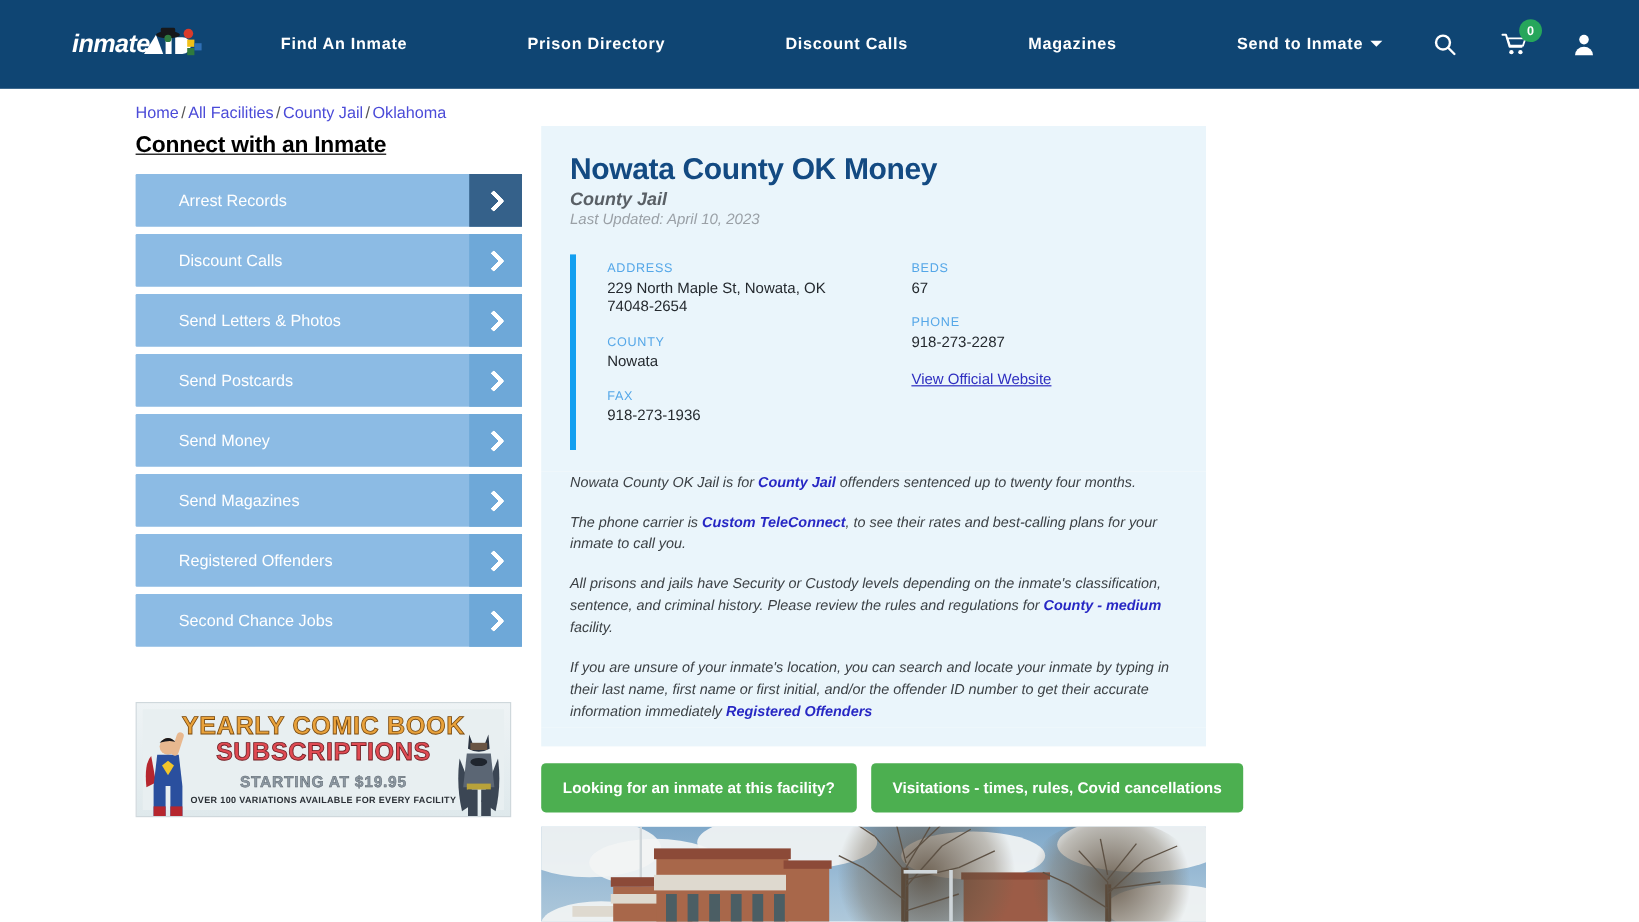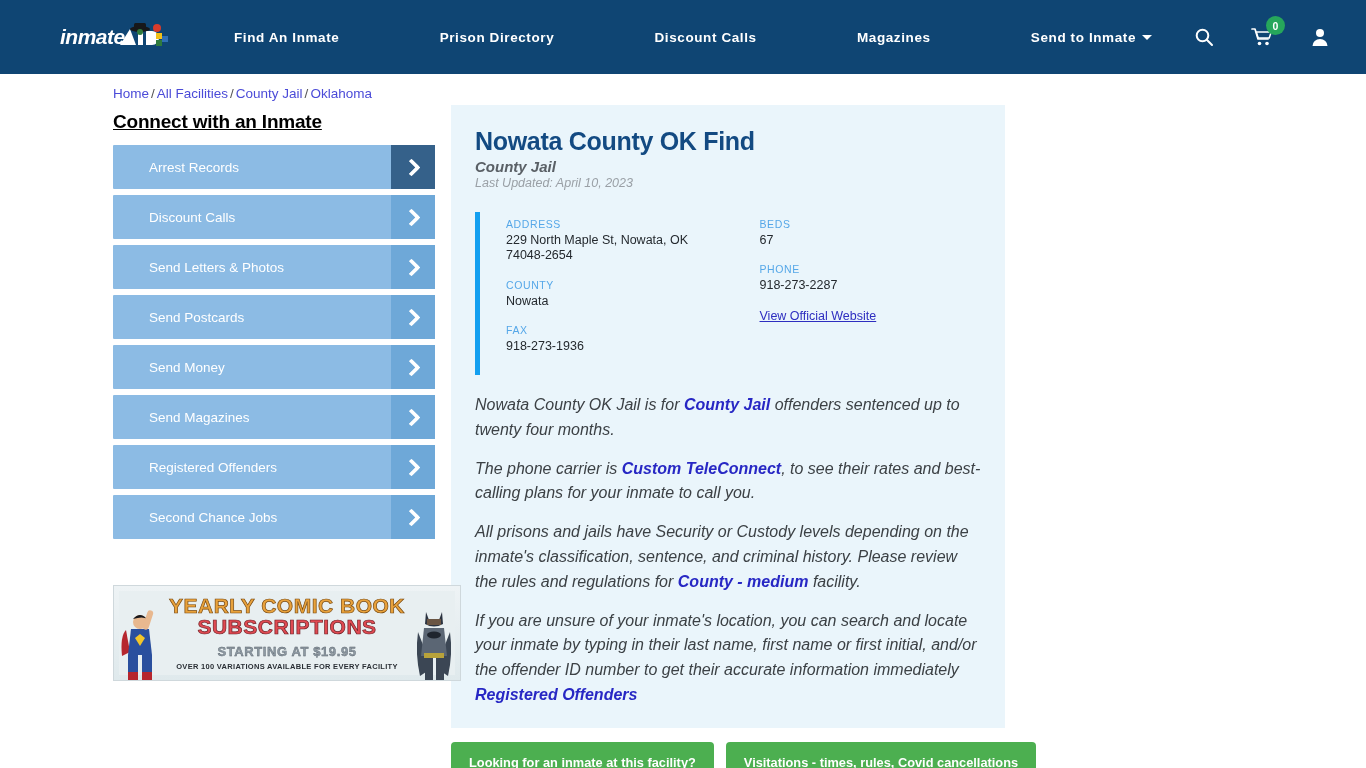--- a/index.html
+++ b/index.html
@@ -155,21 +155,21 @@
     border-right: 4px solid #ffffff;
     border-bottom: 4px solid #ffffff;
     transform: rotate(-45deg);
     margin-left: -4px;
     border-radius: 2px;
   }
 
   
   .ad-banner {
     margin-top: 46px;
-    width: 348px; height: 96px;
+    width: 313px; height: 96px;
     border: 1px solid #cfd8dc;
     background: linear-gradient(180deg, #eef3f5 0%, #dfe9ec 100%);
     position: relative;
     overflow: hidden;
     cursor: pointer;
   }
   .ad-inner {
     position: absolute; inset: 5px;
     background: #e8eff1;
     display: flex; flex-direction: column;
@@ -254,21 +254,21 @@
     max-width: 210px;
   }
   .info-value a {
     color: #2e2ec0;
     text-decoration: underline;
     cursor: pointer;
   }
 
   .desc { padding: 0 24px 4px 24px; background: #eaf5fb; }
   .desc p {
-    font-size: 16px;
+    font-size: 12px;
     font-style: italic;
     color: #3c4145;
     line-height: 1.55;
     margin: 0 0 14px 0;
   }
   .desc p:last-child { margin-bottom: 0; }
   .desc a {
     color: #2727c4;
     font-weight: bold;
     font-style: italic;
@@ -475,21 +475,21 @@
           <rect x="12" y="47" width="20" height="5" fill="#b8a23a"></rect>
           <rect x="13" y="52" width="8" height="22" fill="#3b4654"></rect>
           <rect x="24" y="52" width="8" height="22" fill="#3b4654"></rect>
         </svg>
       </div>
     </div>
 
     <div class="main">
 
       <div class="facility-card">
-        <h1 class="fac-title">Nowata County OK Find</h1>
+        <h1 class="fac-title">Nowata County OK Money</h1>
         <div class="fac-sub">County Jail</div>
         <div class="fac-updated">Last Updated: April 10, 2023</div>
 
         <div class="info-block">
           <div class="info-col">
             <div class="info-item">
               <div class="info-label">ADDRESS</div>
               <div class="info-value">229 North Maple St, Nowata, OK 74048-2654</div>
             </div>
             <div class="info-item">

